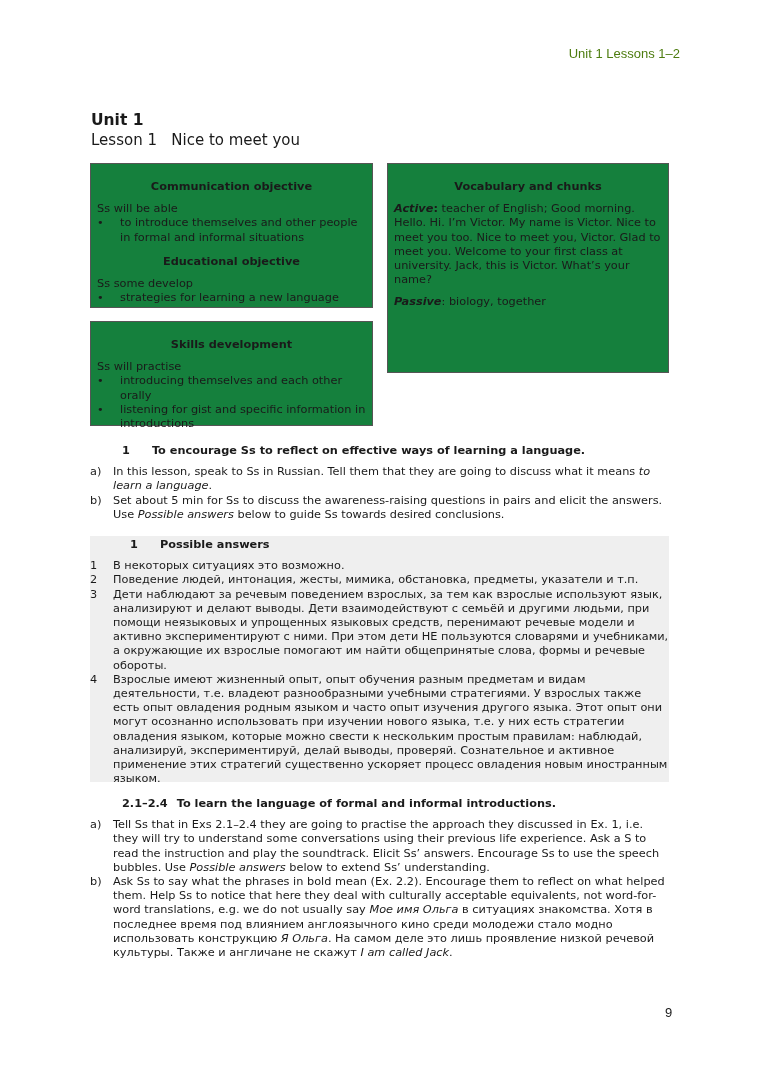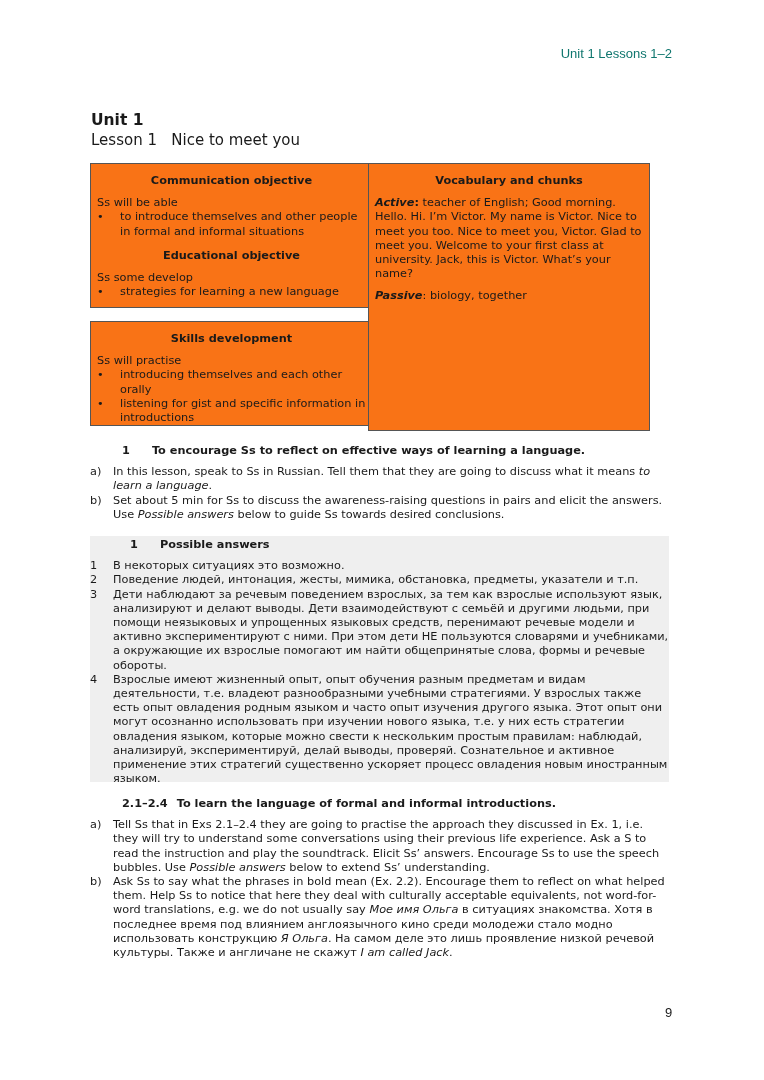--- a/index.html
+++ b/index.html
@@ -1,47 +1,47 @@
 <!DOCTYPE html>
 <html><head>
 <meta charset="utf-8">
 <style>
   html, body { margin: 0; padding: 0; background: #ffffff; }
   body {
     width: 764px; height: 1080px; position: relative; overflow: hidden;
     font-family: "DejaVu Sans", sans-serif; color: #1a1a1a;
   }
   .running-head {
-    position: absolute; top: 46px; right: 92px;
-    font-family: "Liberation Sans", sans-serif; font-size: 13px; color: #0f766e;
+    position: absolute; top: 46px; right: 84px;
+    font-family: "Liberation Sans", sans-serif; font-size: 13px; color: #4d7c0f;
   }
   .unit-title {
     position: absolute; left: 91px; top: 111px;
     font-family: "DejaVu Sans", sans-serif; font-weight: bold; font-size: 15.5px;
   }
   .lesson-title {
     position: absolute; left: 91px; top: 131px;
     font-weight: normal; font-size: 15px; white-space: pre;
   }
   .box {
-    position: absolute; border: 1px solid #555; background: #f97316;
+    position: absolute; border: 1px solid #555; background: #15803d;
     font-size: 11.3px; line-height: 14.2px; box-sizing: border-box;
-    padding: 10px 6px 6px 6px;
+    padding: 16px 6px 6px 6px;
   }
   .box h3 {
     margin: 0 0 8px 0; text-align: center; font-size: 11.3px; font-weight: bold;
   }
   .box h3.second { margin-top: 10px; }
   .box p { margin: 0; }
   .blist { margin: 0; padding: 0; list-style: none; }
   .blist li { position: relative; padding-left: 23px; }
   .blist li .bullet { position: absolute; left: 0; top: 0; }
   .box-comm { left: 90px; top: 163px; width: 283px; height: 145px; }
   .box-skills { left: 90px; top: 321px; width: 283px; height: 105px; }
-  .box-vocab { left: 368px; top: 163px; width: 282px; height: 268px; }
+  .box-vocab { left: 387px; top: 163px; width: 282px; height: 210px; }
   .vocab-para { margin-bottom: 8px !important; }
   .section {
     position: absolute; left: 90px; width: 580px;
     font-size: 11.3px; line-height: 14.2px;
   }
   .sec-head { font-weight: bold; white-space: pre; margin-bottom: 7px; margin-left: 32px; }
   .olist { margin: 0; padding: 0; list-style: none; }
   .olist li { position: relative; padding-left: 23px; }
   .olist li .marker { position: absolute; left: 0; top: 0; }
   .sec1 { top: 444px; }

